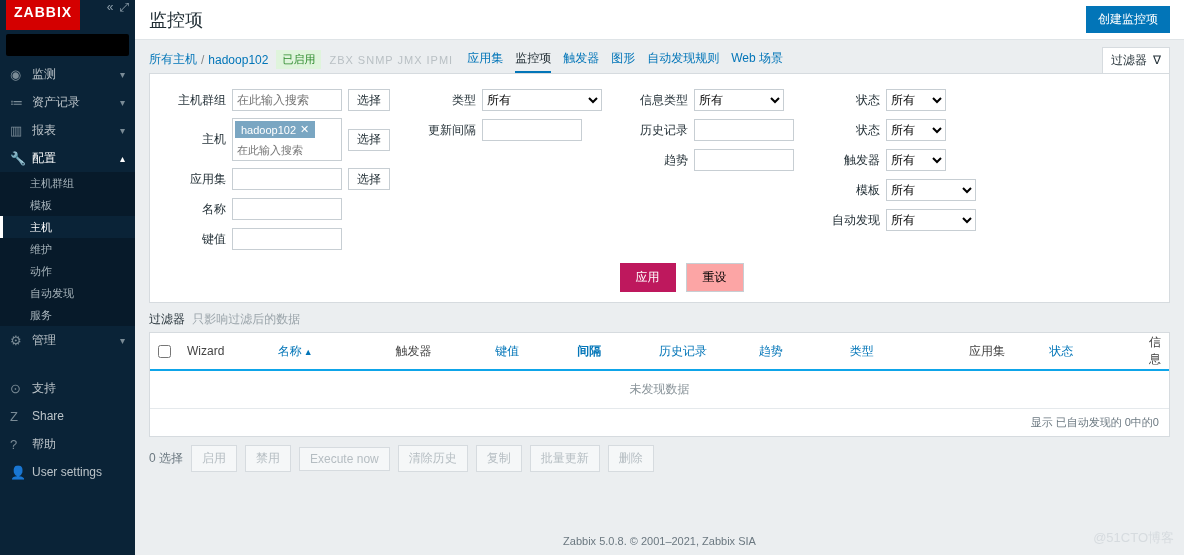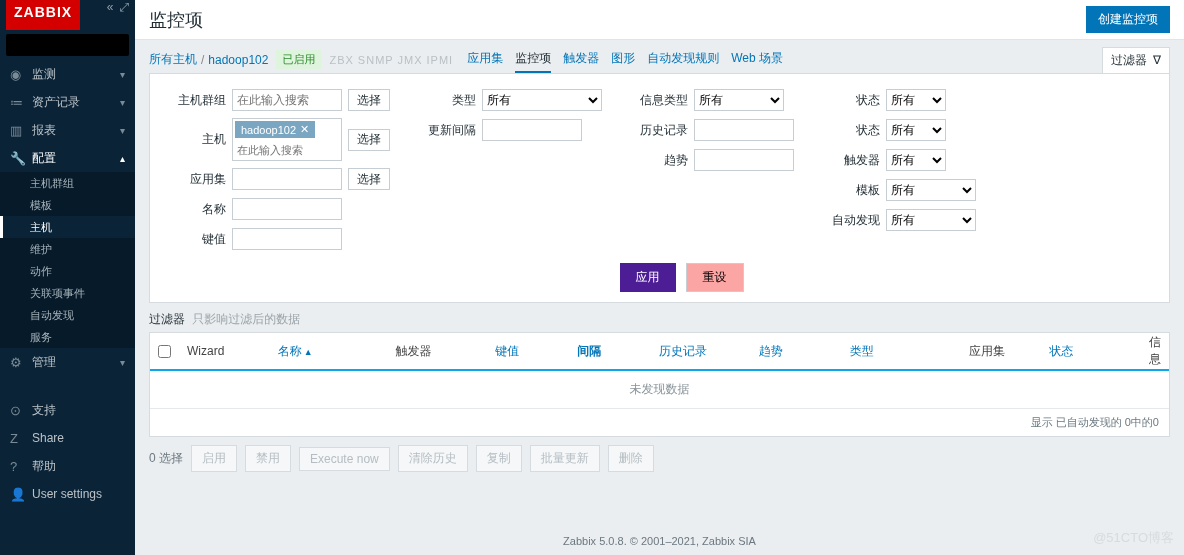--- a/index.html
+++ b/index.html
@@ -54,21 +54,21 @@
 .fselect.w120 { width: 120px; }
 .fselect.w90 { width: 90px; }
 .fselect.w60 { width: 60px; }
 .btn-sm { height: 22px; border: 1px solid #c7ced3; background: #fff; padding: 0 8px; font-size: 12px; cursor: pointer; color:#1f2c33; }
 .tag-chip { background: #7aa6c2; color: #fff; padding: 2px 6px; font-size: 11px; display: inline-flex; align-items: center; gap: 4px; }
 .tag-x { cursor: pointer; }
 .host-box { border: 1px solid #c7ced3; width: 110px; }
 .host-box .tag-row { padding: 2px; background:#fff; }
 .host-box input { border: none; width: 100%; height: 20px; padding: 0 4px; font-size: 11px; outline:none; }
 .filter-actions { display: flex; justify-content: center; gap: 10px; margin-top: 12px; }
-.btn-apply { background: #4c1d95; color: #fff; border: none; padding: 5px 16px; font-size: 12px; cursor: pointer; margin-left: 44px; }
+.btn-apply { background: #be185d; color: #fff; border: none; padding: 5px 16px; font-size: 12px; cursor: pointer; margin-left: 44px; }
 .btn-reset { background: #fca5a5; border: 1px solid #c7ced3; padding: 5px 16px; font-size: 12px; cursor: pointer; }
 
 
 .filter-hint { margin: 8px 14px 4px; font-size: 12px; }
 .filter-hint .lbl { color: #1f2c33; }
 .filter-hint .sub { color: #9aa4aa; margin-left: 4px; }
 
 
 .table-wrap { margin: 0 14px; background: #fff; border: 1px solid #d6dbdf; }
 .thead { display: flex; align-items: center; height: 38px; border-bottom: 2px solid #0ea5e9; font-size: 12px; }
@@ -145,21 +145,20 @@
             <span class="ic">🔧</span>
             <span class="lbl">配置</span>
             <span class="chev">▴</span>
           </div>
         <ul class="subnav">
           <li>主机群组</li>
           <li>模板</li>
           <li class="active">主机</li>
           <li>维护</li>
           <li>动作</li>
-          <li>关联项事件</li>
           <li>自动发现</li>
           <li>服务</li>
         </ul>
       </li>
       <li>
           <div class="nav-top">
             <span class="ic">⚙</span>
             <span class="lbl">管理</span>
             <span class="chev">▾</span>
           </div>

